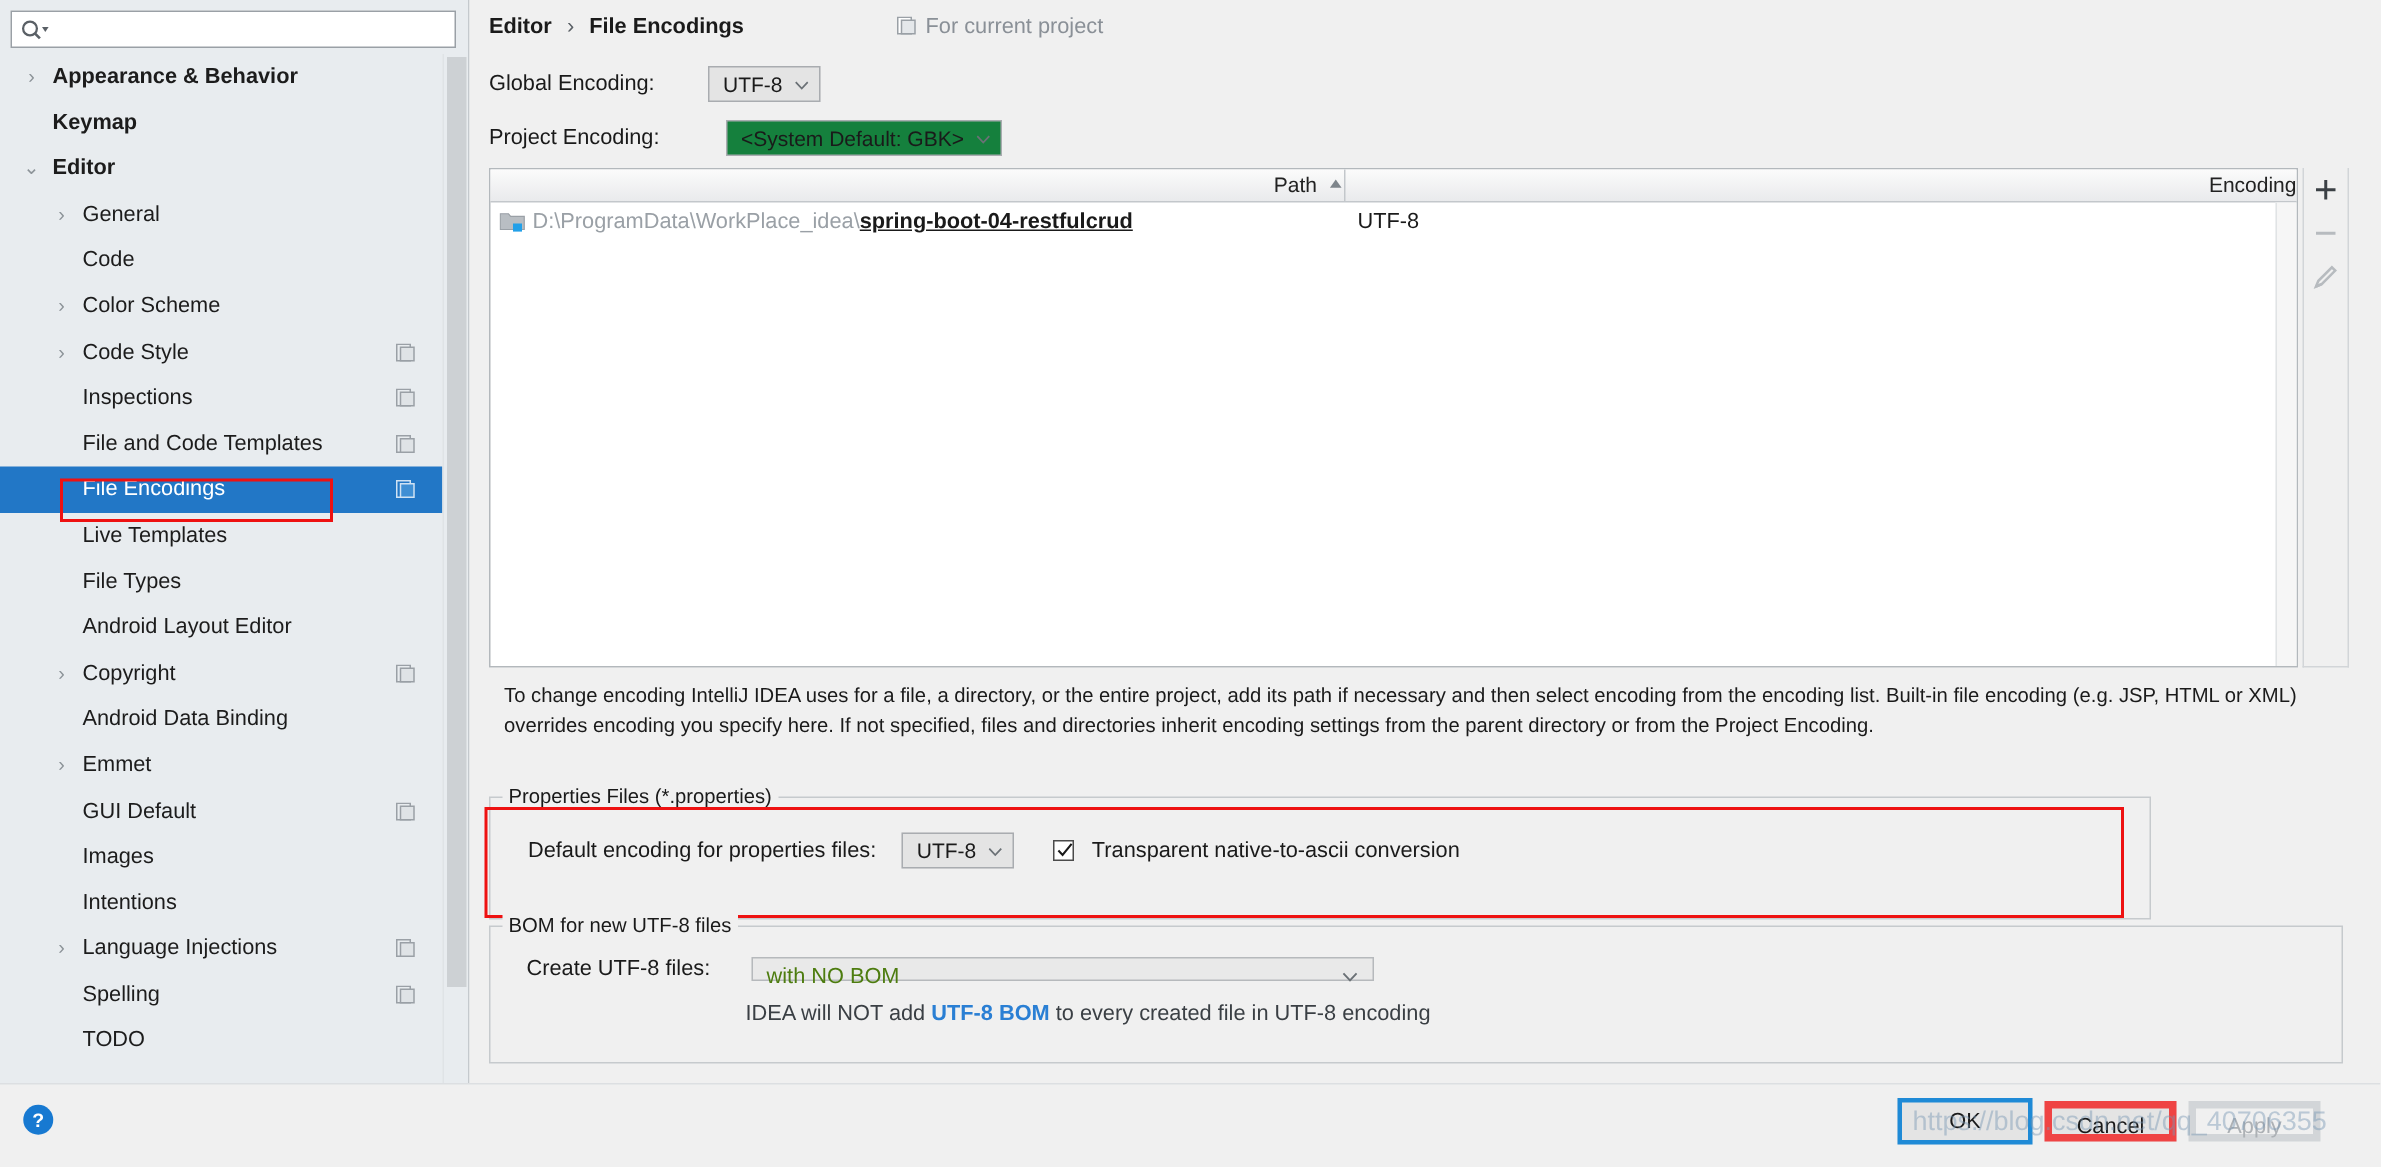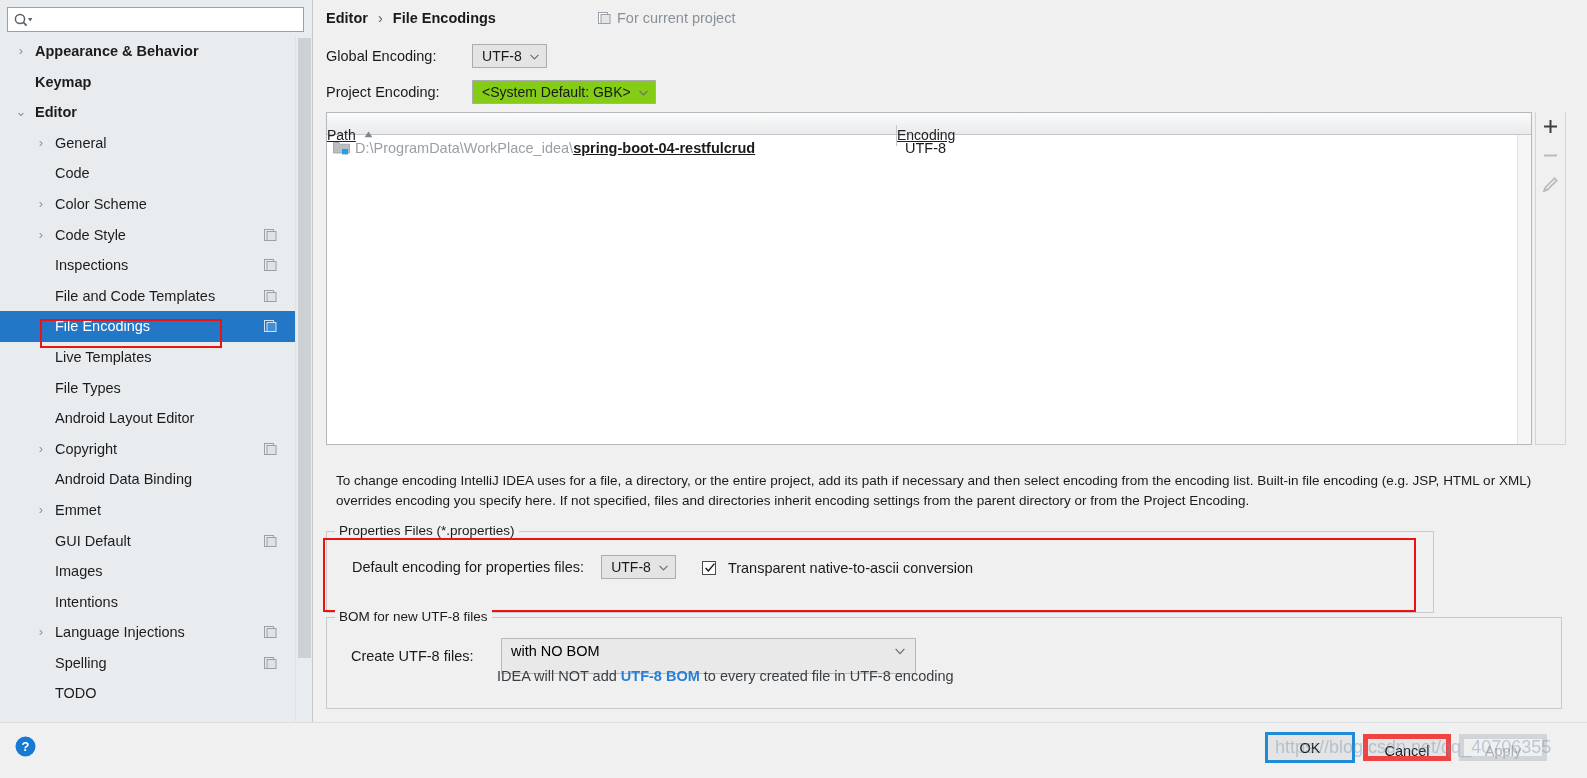--- a/index.html
+++ b/index.html
@@ -170,46 +170,46 @@
     font-size: 14px;
     color: #1a1a1a;
     cursor: default;
   }
   .combo .chev {
     position: absolute;
     right: 7px; top: 9px;
     width: 9px; height: 6px;
   }
   .combo.wide {
-    background: #84cc16;
+    background: #15803d;
+    margin-left: 12px;
   }
 
   
   #table-box {
     position: absolute;
     left: 13px; top: 112px;
     width: 1206px; height: 333px;
     background: #ffffff;
     border: 1px solid #b3b8bc;
   }
   #table-head {
     position: relative;
     height: 22px;
     background: linear-gradient(#fbfbfb, #e9eaec);
     border-bottom: 1px solid #c3c7cb;
   }
   .th {
     position: absolute;
-    top: 12px; height: 21px;
+    top: 0; height: 21px;
     line-height: 21px;
-    text-align: left;
+    text-align: right;
     font-size: 14px;
     color: #222;
     white-space: nowrap;
-    text-decoration: underline;
   }
   #th-path { left: 0; width: 568px; }
   #th-enc  { left: 569px; right: 0; border-left: 1px solid #c3c7cb; }
   #th-path .sortarrow {
     display: inline-block;
     margin-left: 8px;
     vertical-align: 2px;
   }
 
   #table-row {
@@ -255,21 +255,21 @@
     border-top: 0;
   }
   .tb-btn {
     position: relative;
     width: 29px; height: 29px;
     cursor: default;
   }
 
   #desc {
     position: absolute;
-    left: 23px; top: 471px;
+    left: 23px; top: 454px;
     width: 1226px;
     font-size: 13.5px;
     line-height: 19.5px;
     color: #1a1a1a;
   }
 
   
   .group {
     position: absolute;
     border: 1px solid #c6cacd;
@@ -328,27 +328,27 @@
 
   #bom-row {
     position: absolute;
     left: 24px; top: 20px;
     white-space: nowrap;
   }
   #bom-select {
     display: inline-block;
     vertical-align: middle;
     position: relative;
-    width: 415px; height: 36px;
+    width: 415px; height: 16px;
     background: #e9e9e9;
     border: 1px solid #b6b9bc;
     line-height: 24px;
     padding-left: 9px;
     font-size: 14.5px;
-    color: #000000;
+    color: #4d7c0f;
     cursor: default;
   }
   #bom-select .chev { position: absolute; right: 10px; top: 9px; width: 10px; height: 7px; }
   #bom-note {
     position: absolute;
     left: 170px; top: 50px;
     font-size: 14.5px;
     color: #3a3f44;
     white-space: nowrap;
   }

